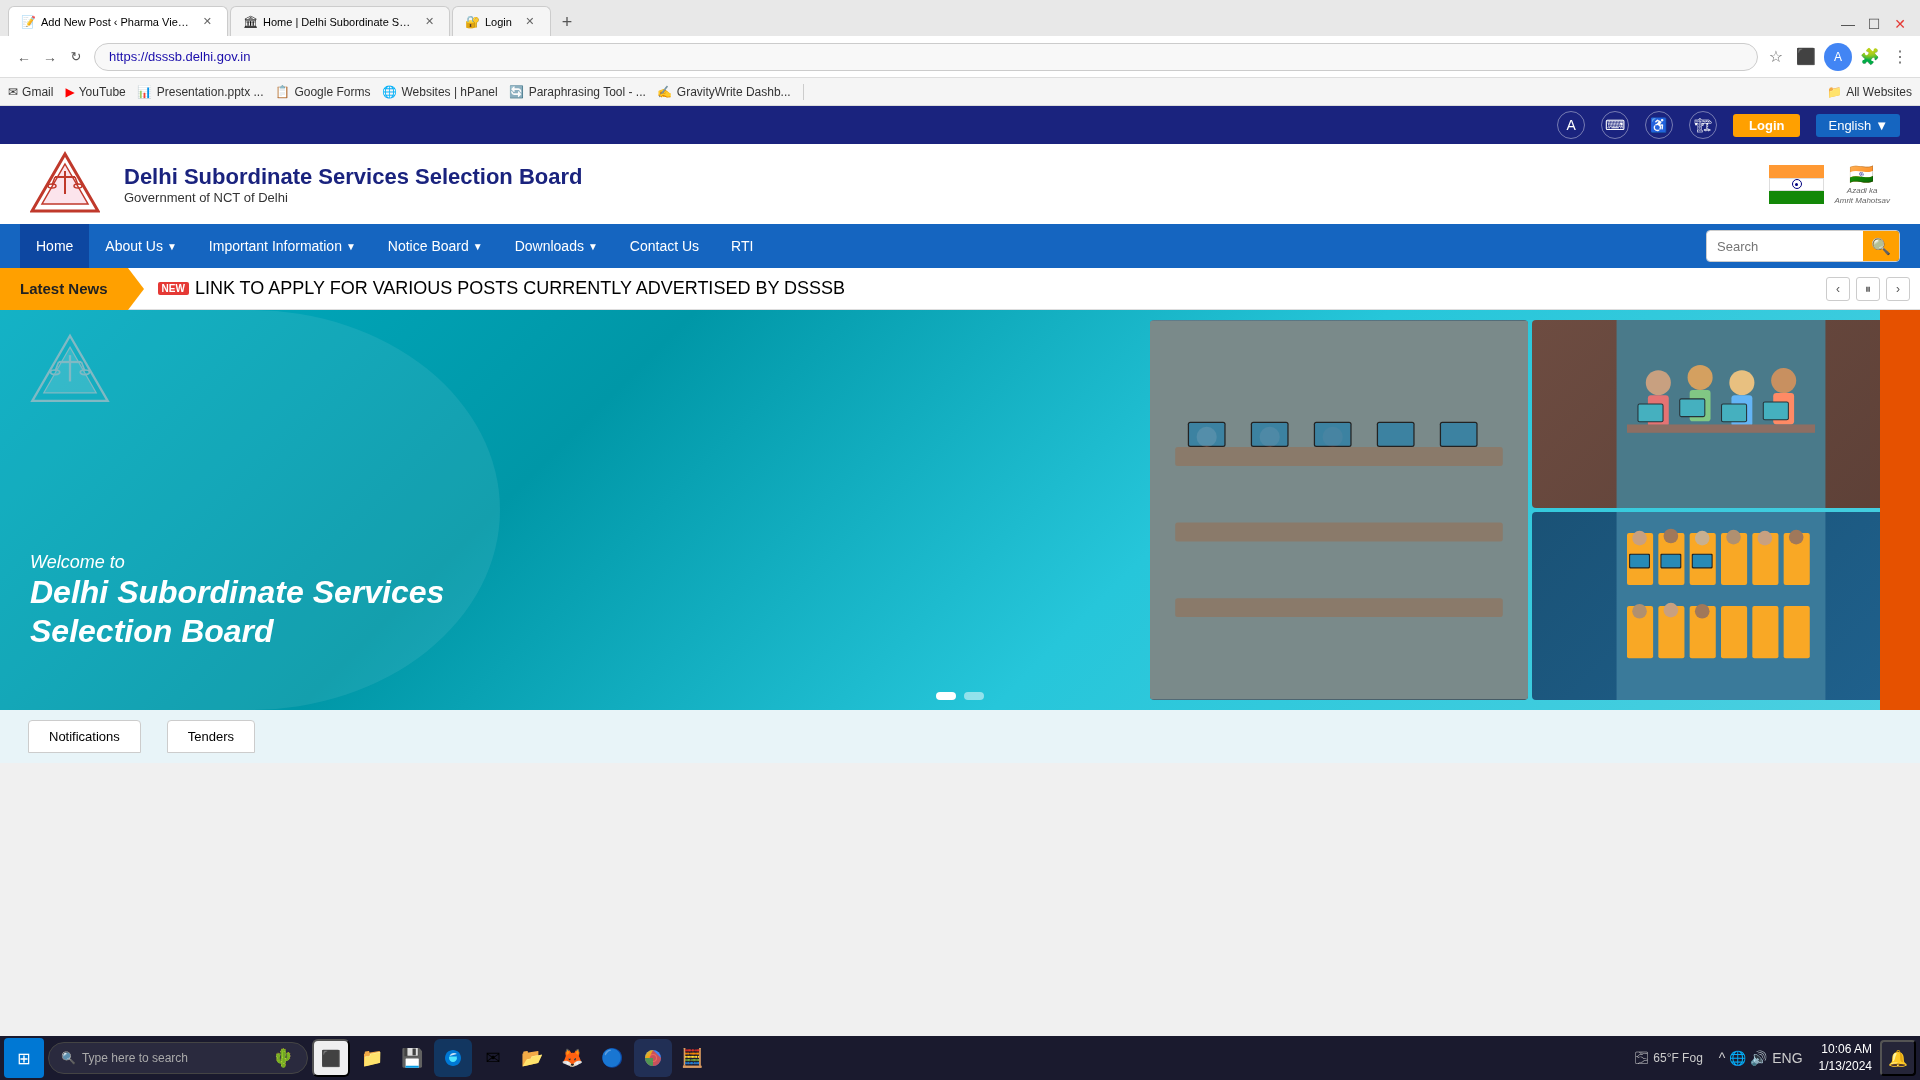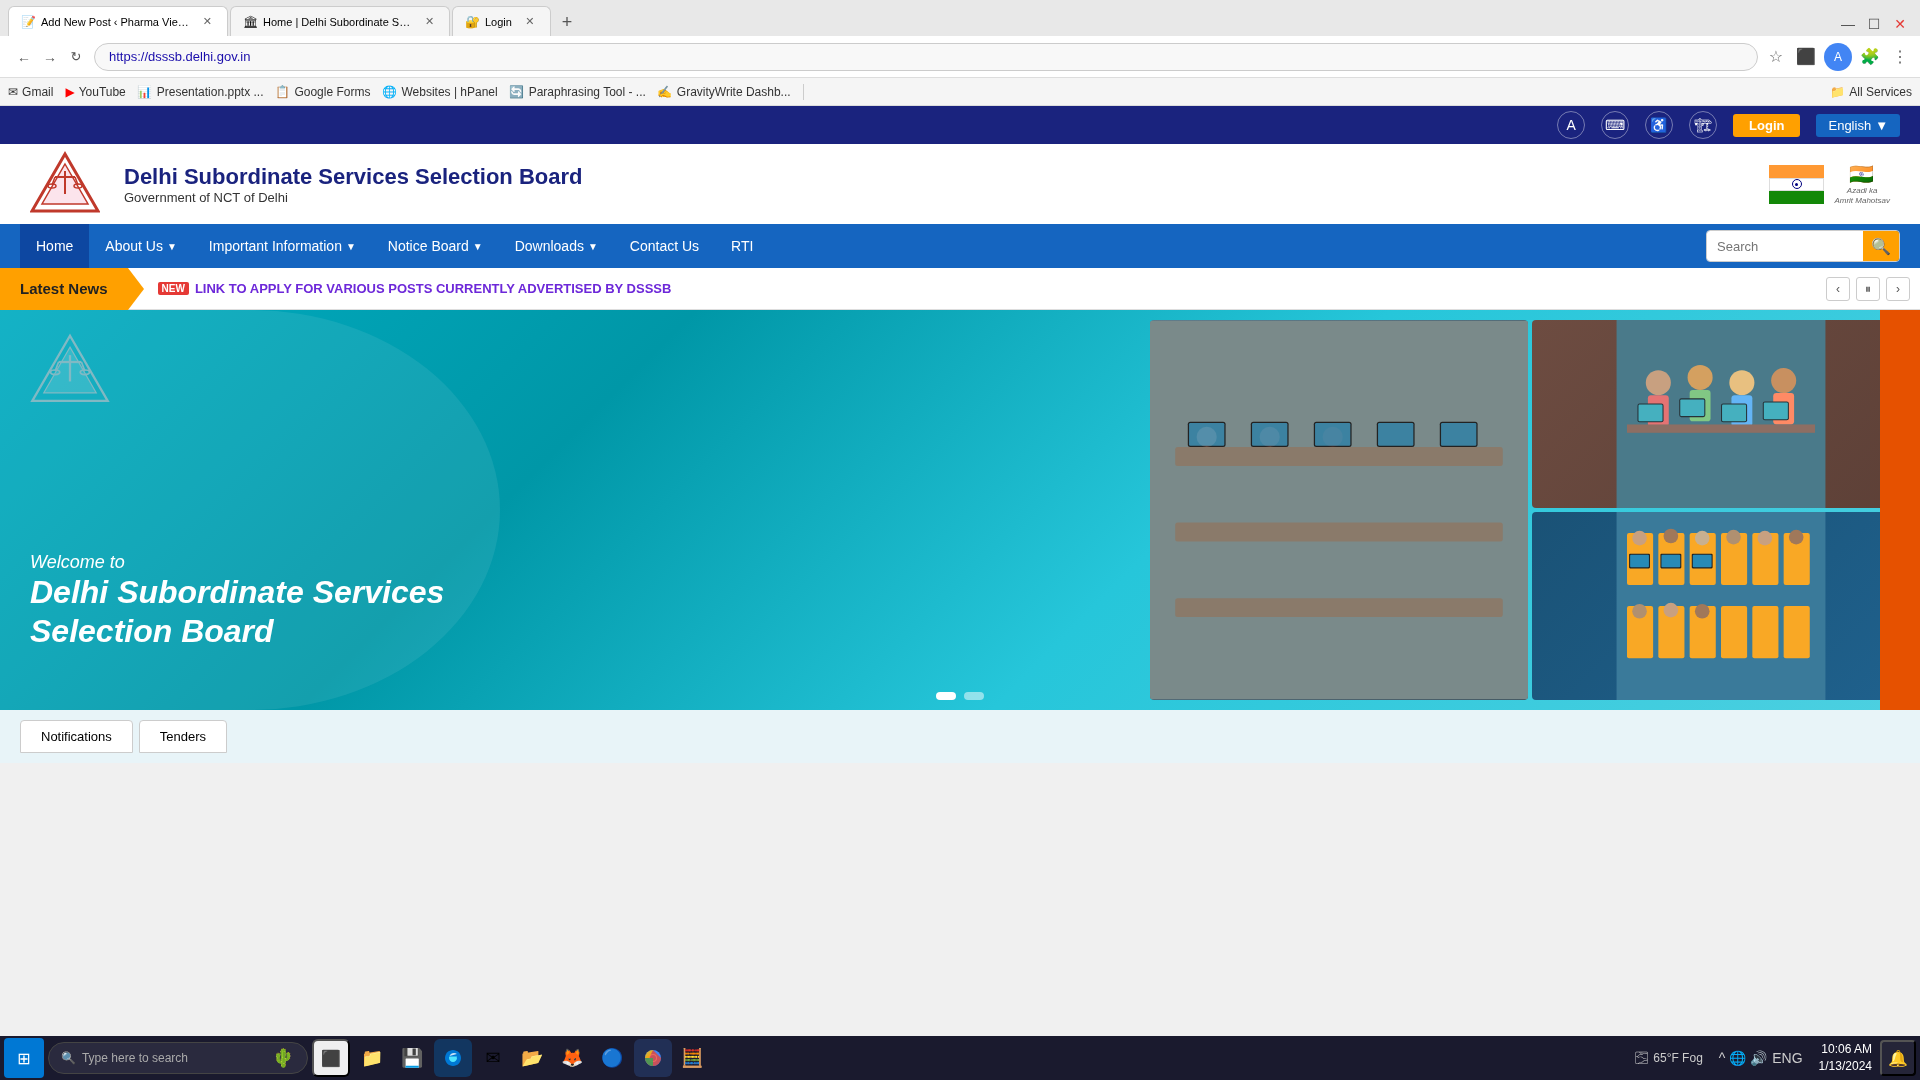--- a/index.html
+++ b/index.html
@@ -42,41 +42,41 @@
     .nav-search { margin-left: auto; display: flex; align-items: center; }
     .search-box { display: flex; align-items: center; border: 1px solid #ccc; border-radius: 4px; overflow: hidden; }
     .search-input { width: 156px; height: 30px; border: none; padding: 0 10px; font-size: 13px; outline: none; }
     .search-btn { width: 36px; height: 30px; background: #ffa000; border: none; cursor: pointer; display: flex; align-items: center; justify-content: center; color: white; font-size: 16px; }
 
     .latest-news-bar { background: white; height: 42px; display: flex; align-items: center; border-bottom: 1px solid #ddd; }
     .latest-news-label { background: #ffa000; color: #222; font-weight: bold; font-size: 15px; padding: 10px 20px; height: 42px; display: flex; align-items: center; position: relative; }
     .latest-news-label::after { content: ''; position: absolute; right: -16px; top: 0; bottom: 0; width: 0; height: 0; border-style: solid; border-width: 21px 0 21px 16px; border-color: transparent transparent transparent #ffa000; }
     .news-ticker { flex: 1; overflow: hidden; padding-left: 30px; display: flex; align-items: center; }
     .news-new-badge { background: #e53935; color: white; font-size: 10px; font-weight: bold; padding: 1px 4px; border-radius: 2px; margin-right: 6px; }
-    .news-text { font-size: 13px; color: #6d28d9; font-weight: 700; }
+    .news-text { font-size: 18px; color: #000000; font-weight: 400; }
     .news-controls { display: flex; align-items: center; gap: 6px; padding-right: 10px; }
     .news-ctrl-btn { width: 24px; height: 24px; border: 1px solid #ccc; border-radius: 3px; background: white; cursor: pointer; display: flex; align-items: center; justify-content: center; font-size: 12px; color: #555; }
 
     
     .hero-section { background: linear-gradient(135deg, #00acc1 0%, #0097a7 30%, #26c6da 60%, #4dd0e1 100%); min-height: 400px; position: relative; display: flex; align-items: center; overflow: hidden; }
     .hero-bg-shape { position: absolute; left: 0; top: 0; bottom: 0; width: 500px; background: rgba(255,255,255,0.08); border-radius: 0 60% 60% 0; }
     .hero-logo-watermark { position: absolute; left: 30px; top: 20px; }
     .hero-text { position: absolute; left: 30px; bottom: 60px; color: white; }
     .hero-welcome { font-size: 18px; font-weight: 300; }
     .hero-title { font-size: 32px; font-weight: bold; line-height: 1.2; }
     .hero-images { position: absolute; right: 0; top: 0; bottom: 0; width: 780px; display: grid; grid-template-columns: 1fr 1fr; grid-template-rows: 1fr 1fr; gap: 4px; padding: 10px; }
     .hero-img-placeholder { background: #666; border-radius: 4px; display: flex; align-items: center; justify-content: center; overflow: hidden; }
     .hero-img-placeholder.large { grid-row: 1 / 3; }
     .slide-dots { position: absolute; bottom: 10px; left: 50%; transform: translateX(-50%); display: flex; gap: 8px; }
     .slide-dot { width: 20px; height: 8px; border-radius: 4px; background: rgba(255,255,255,0.5); cursor: pointer; }
     .slide-dot.active { background: white; }
     .orange-accent { position: absolute; right: 0; top: 0; bottom: 0; width: 40px; background: #e65100; }
 
     
-    .bottom-section { background: #e8f4f8; padding: 10px 20px; display: flex; gap: 6px; }
+    .bottom-section { background: #e8f4f8; padding: 10px 28px; display: flex; gap: 26px; }
     .bottom-tab { background: white; border: 1px solid #ccc; padding: 8px 20px; font-size: 13px; cursor: pointer; border-radius: 4px 4px 0 0; }
 
     
     .taskbar { position: fixed; bottom: 0; left: 0; right: 0; height: 44px; background: #1a1a2e; display: flex; align-items: center; padding: 0 4px; gap: 4px; z-index: 9999; }
     .taskbar-start { width: 40px; height: 40px; background: #0078d4; border: none; border-radius: 4px; cursor: pointer; display: flex; align-items: center; justify-content: center; color: white; font-size: 16px; }
     .taskbar-search { flex: 0 0 260px; height: 32px; background: #2a2a3e; border: 1px solid #444; border-radius: 16px; display: flex; align-items: center; padding: 0 12px; gap: 6px; color: #aaa; font-size: 12px; cursor: text; }
     .taskbar-apps { display: flex; gap: 2px; align-items: center; }
     .taskbar-app { width: 38px; height: 38px; border-radius: 6px; display: flex; align-items: center; justify-content: center; cursor: pointer; font-size: 18px; }
     .taskbar-right { margin-left: auto; display: flex; align-items: center; gap: 8px; color: white; font-size: 12px; }
     .taskbar-weather { display: flex; align-items: center; gap: 4px; color: #ccc; font-size: 12px; }
@@ -154,21 +154,21 @@
     <span>🔄</span>
     <span>Paraphrasing Tool - ...</span>
   </div>
   <div class="bookmark-item">
     <span>✍</span>
     <span>GravityWrite Dashb...</span>
   </div>
   <div class="bm-divider"></div>
   <div class="bookmark-item bm-all">
     <span>📁</span>
-    <span>All Services</span>
+    <span>All Websites</span>
   </div>
 </div>
 
 <div class="site-top-bar">
   <div class="top-bar-icon">A</div>
   <div class="top-bar-icon">⌨</div>
   <div class="top-bar-icon">♿</div>
   <div class="top-bar-icon">🏗</div>
   <button class="login-btn">Login</button>
   <button class="lang-btn">

